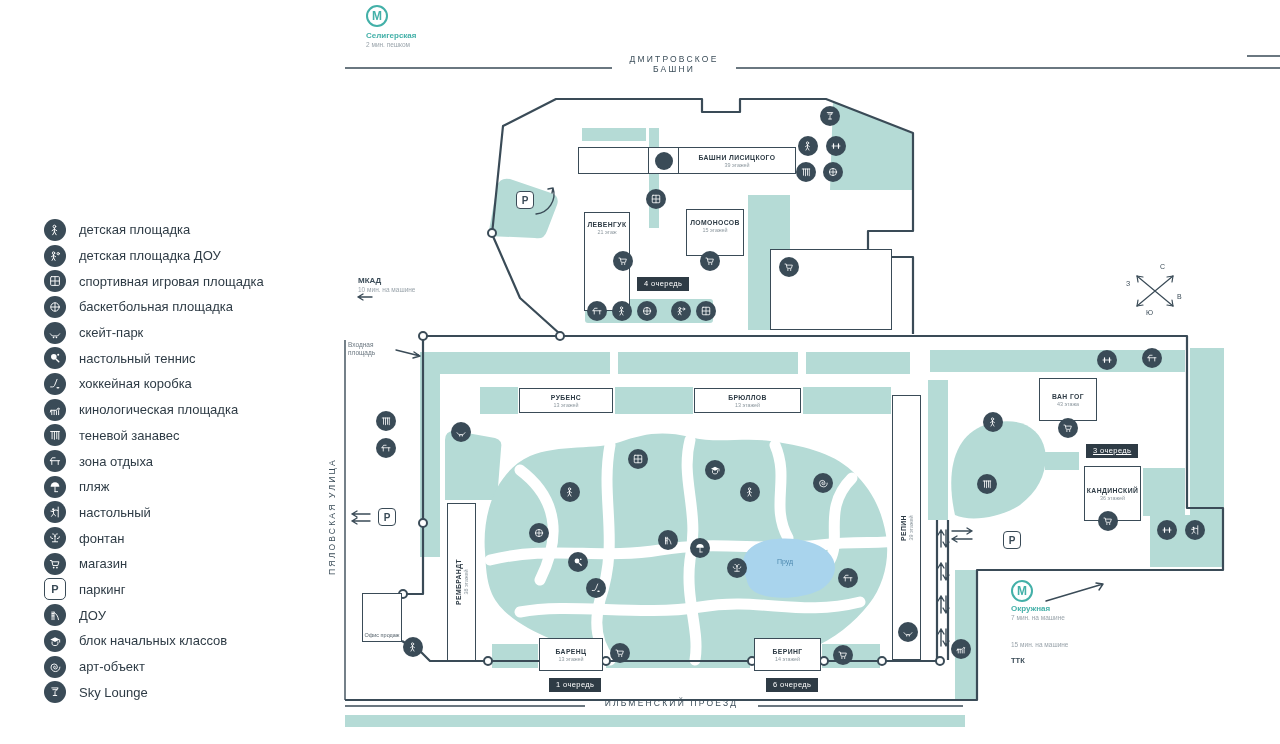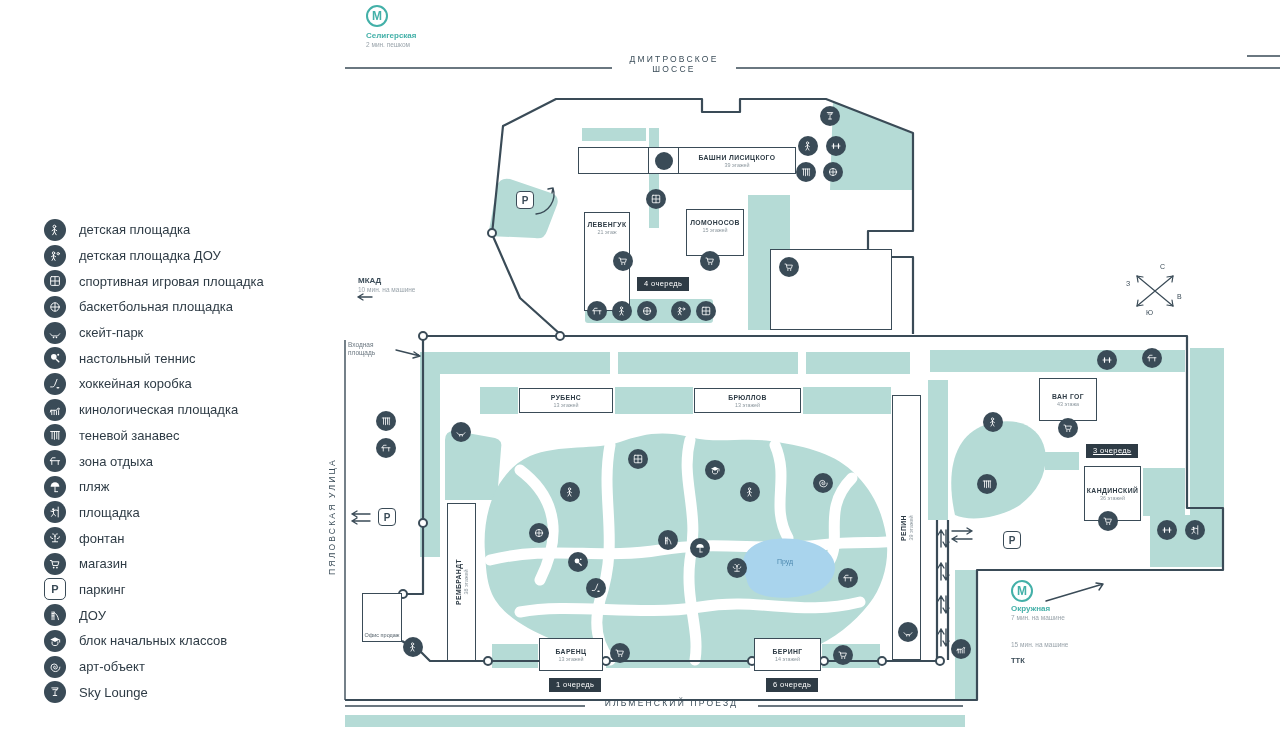--- a/index.html
+++ b/index.html
@@ -273,21 +273,21 @@
         <div class="legend-row">
           <span class="legend-ic">
             <svg viewBox="0 0 24 24">
               <g stroke="#fff" stroke-width="1.6" fill="none" stroke-linecap="round" stroke-linejoin="round">
                 <path d="M17.5 3.5v17"></path>
                 <circle cx="9" cy="7.5" r="2" fill="#fff" stroke="none"></circle>
                 <path d="M9.5 10l4-1.5 3.5 1M9.5 10v5l-3.5 4.5M9.5 15l3.5 3.5M9.5 11.5L5 10.5"></path>
               </g>
             </svg>
           </span>
-          <span class="legend-label">площадка</span>
+          <span class="legend-label">настольный</span>
         </div>
         <div class="legend-row">
           <span class="legend-ic">
             <svg viewBox="0 0 24 24">
               <g stroke="#fff" stroke-width="1.6" fill="none" stroke-linecap="round" stroke-linejoin="round">
                 <path d="M12 9.5V18M12 9.5c0-3-1.8-4.5-4-4.5M12 9.5c0-3 1.8-4.5 4-4.5M8 13c-2.2 0-3.5-1.3-3.5-3.2M16 13c2.2 0 3.5-1.3 3.5-3.2M7.5 18.5h9"></path>
               </g>
             </svg>
           </span>
           <span class="legend-label">фонтан</span>
@@ -687,21 +687,21 @@
         <svg viewBox="0 0 24 24">
           <g stroke="#fff" stroke-width="1.6" fill="none" stroke-linecap="round" stroke-linejoin="round">
             <path d="M4 6h2.4l2 8.6h8.4l1.9-6.4H7.2"></path>
             <circle cx="9.7" cy="18" r="1.5" fill="#fff" stroke="none"></circle>
             <circle cx="15.3" cy="18" r="1.5" fill="#fff" stroke="none"></circle>
           </g>
         </svg>
       </div>
     </div>
 
-  <div class="street-label abs" style="left:612px;top:54px;width:124px;">ДМИТРОВСКОЕ ШОССЕ</div>
+  <div class="street-label abs" style="left:612px;top:54px;width:124px;">ДМИТРОВСКОЕ БАШНИ</div>
   <div class="street-label abs" style="left:585px;top:698px;width:173px;">ИЛЬМЕНСКИЙ ПРОЕЗД</div>
   <div class="street-label vert abs" style="left:327px;top:452px;height:130px;">ПЯЛОВСКАЯ УЛИЦА</div>
 
   <div class="abs" style="left:366px;top:5px;z-index:8;">
     <div class="metro-circle">
         <span>М</span>
       </div>
   </div>
   <div class="abs t-teal" style="left:366px;top:31px;z-index:8;">Селигерская</div>
   <div class="abs t-gray" style="left:366px;top:41px;z-index:8;">2 мин. пешком</div>

